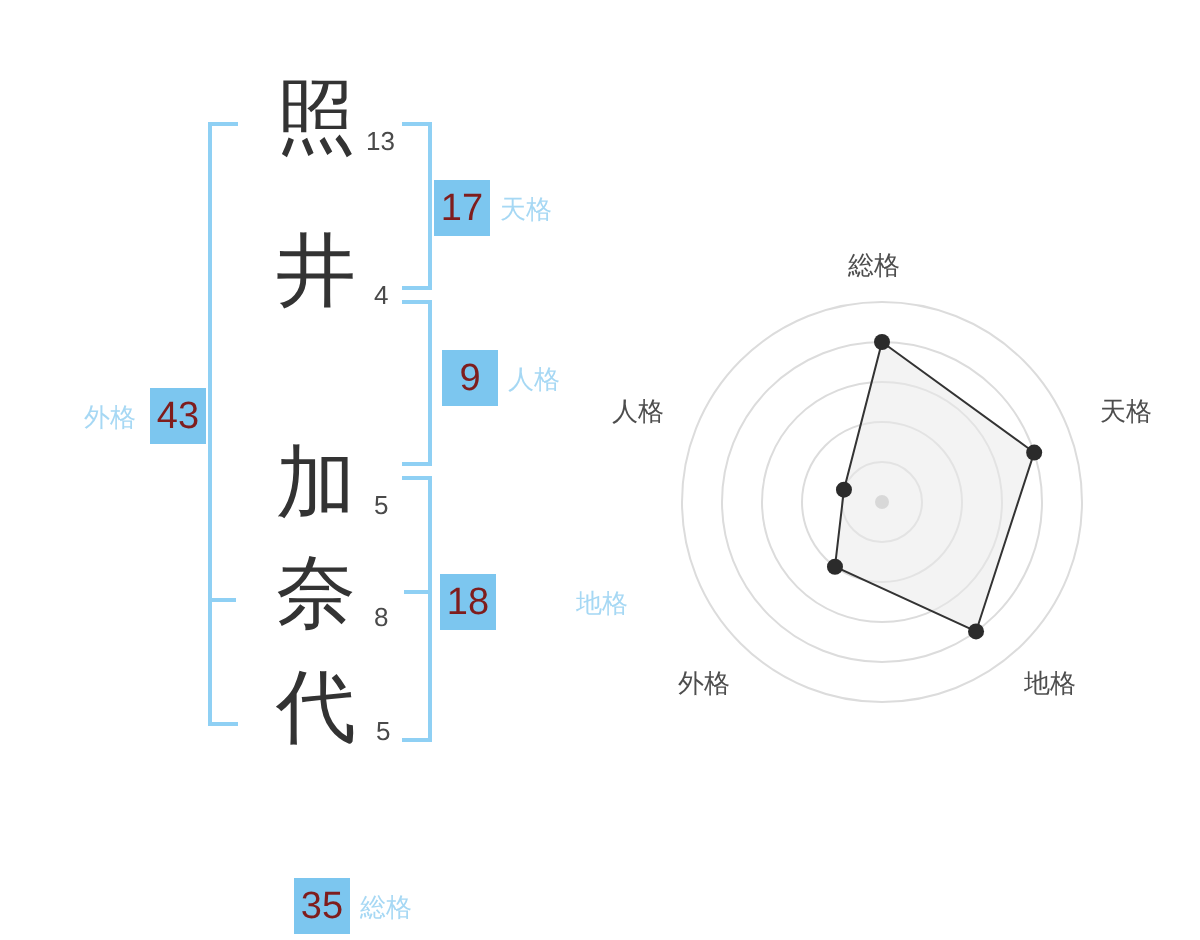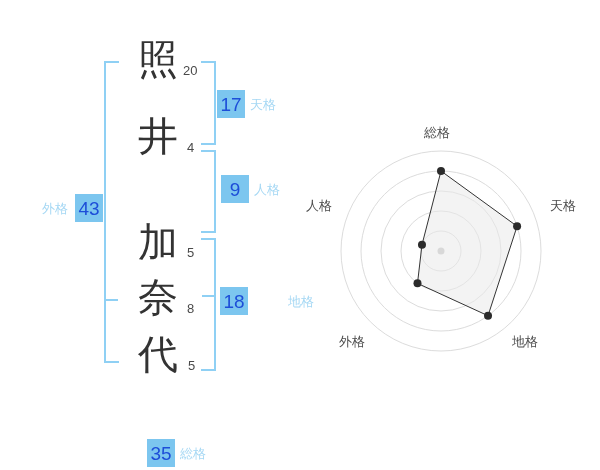--- a/index.html
+++ b/index.html
@@ -17,21 +17,21 @@
   
   .bracket{position:absolute;border:0 solid #8FD0F4;}
   .bl {left:104px;top:61px;width:13px;height:298px;border-left-width:2px;border-top-width:2px;border-bottom-width:2px;}
   .br1{left:201px;top:61px;width:13px;height:80px;border-right-width:2px;border-top-width:2px;border-bottom-width:2px;}
   .br2{left:201px;top:150px;width:13px;height:79px;border-right-width:2px;border-top-width:2px;border-bottom-width:2px;}
   .br3{left:201px;top:238px;width:13px;height:129px;border-right-width:2px;border-top-width:2px;border-bottom-width:2px;}
   .tick{position:absolute;background:#8FD0F4;width:12px;height:2px;}
   .tl{left:106px;top:299px;} .tr{left:202px;top:295px;}
   
   .kaku-row{position:absolute;display:flex;align-items:center;gap:5px;}
-  .kaku-box{width:28px;height:28px;background:#7CC6EF;color:#1d4ed8;font-size:19px;
+  .kaku-box{width:28px;height:28px;background:#7CC6EF;color:#7f1d1d;font-size:19px;
             display:flex;align-items:center;justify-content:center;line-height:1;}
   .kaku-label{font-size:13px;color:#A6D8F4;line-height:1;}
   .row-ten {left:217px;top:90px;}
   .row-jin {left:221px;top:175px;}
   .row-chi {left:220px;top:287px;gap:40px;}
   .row-gai {left:42px;top:194px;gap:7px;}
   .row-sou {left:147px;top:407px;margin-top:32px;}
   
   .radar{position:absolute;left:301px;top:111px;}
 </style>
@@ -39,21 +39,21 @@
 <body>
 
 <div class="stage">
 
   <div class="kanji k0">照</div>
   <div class="kanji k1">井</div>
   <div class="kanji k2">加</div>
   <div class="kanji k3">奈</div>
   <div class="kanji k4">代</div>
 
-  <div class="strokes s0">20</div>
+  <div class="strokes s0">13</div>
   <div class="strokes s1">4</div>
   <div class="strokes s2">5</div>
   <div class="strokes s3">8</div>
   <div class="strokes s4">5</div>
 
   <div class="bracket bl"></div>
   <div class="tick tl"></div>
   <div class="bracket br1"></div>
   <div class="bracket br2"></div>
   <div class="bracket br3"></div>

